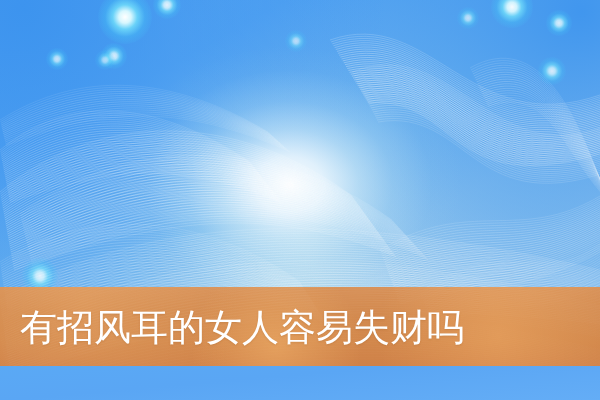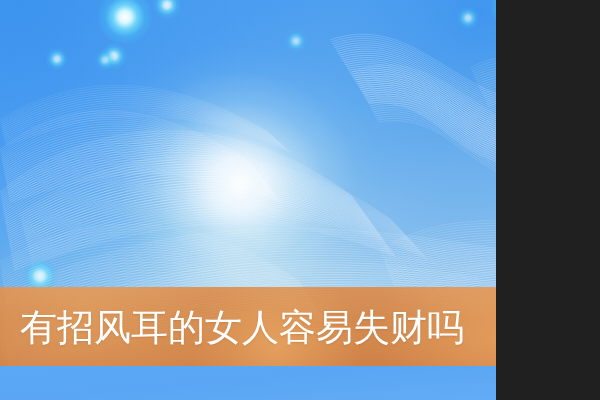--- a/index.html
+++ b/index.html
@@ -1,21 +1,21 @@
 <!DOCTYPE html>
 <html lang="zh"><head>
 <meta charset="utf-8">
 <title>banner</title>
 <style>
   html,body{margin:0;padding:0;background:#202020;}
   body{font-family:"Liberation Sans","DejaVu Sans",sans-serif;}
 
   #stage{
     position:relative;
-    width:496px;height:400px;
+    width:600px;height:400px;
     overflow:hidden;
     user-select:none;
   }
 
   
   .bg-base{
     position:absolute;inset:0;
     background:#4c9df1;
   }
   .bg-grad-a{

